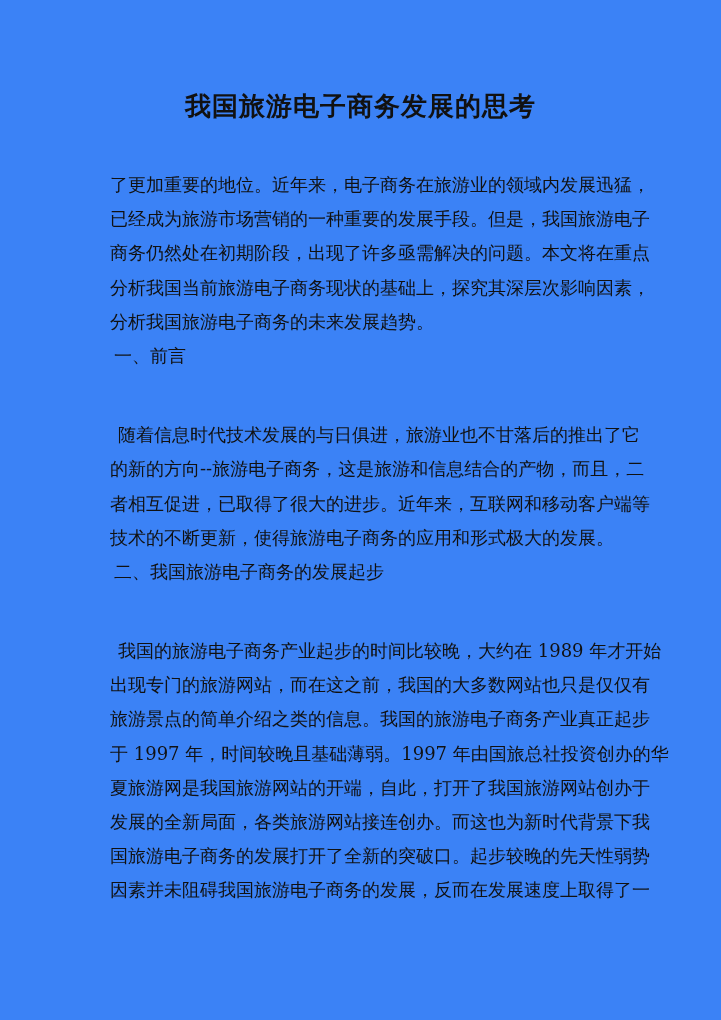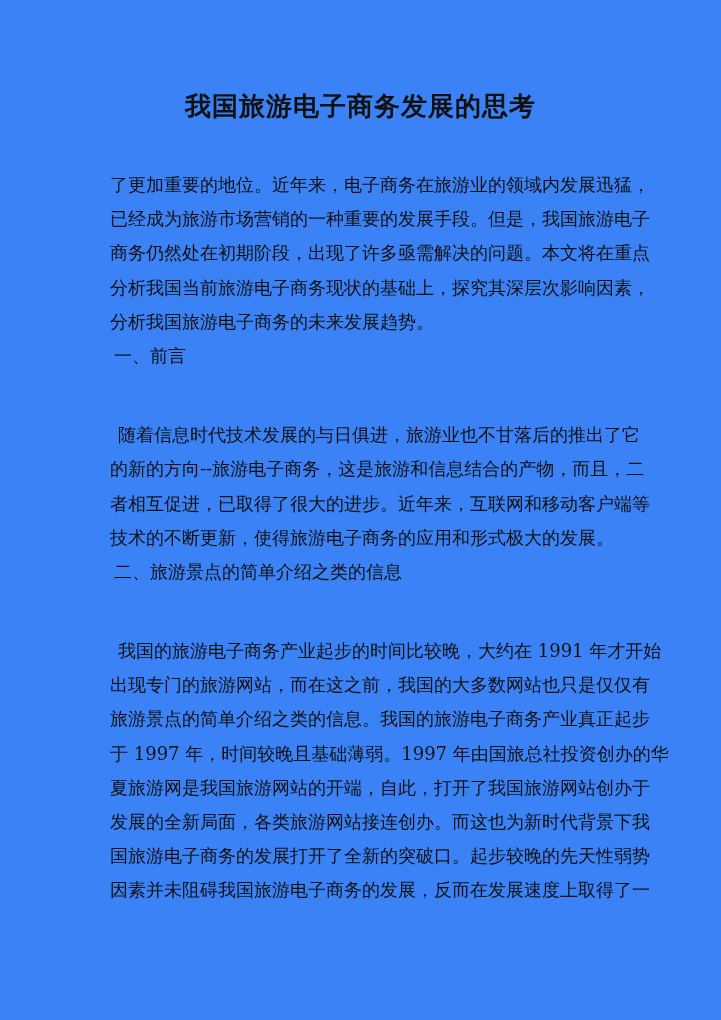--- a/index.html
+++ b/index.html
@@ -78,22 +78,22 @@
 
     <div>
       <div class="line heading">一、前言</div>
       <div class="line indent-small">随着信息时代技术发展的与日俱进，旅游业也不甘落后的推出了它</div>
       <div class="line">的新的方向--旅游电子商务，这是旅游和信息结合的产物，而且，二</div>
       <div class="line">者相互促进，已取得了很大的进步。近年来，互联网和移动客户端等</div>
       <div class="line last">技术的不断更新，使得旅游电子商务的应用和形式极大的发展。</div>
     </div>
 
     <div>
-      <div class="line heading">二、旅游景点的简单介绍之类的信息</div>
-      <div class="line indent-small">我国的旅游电子商务产业起步的时间比较晚，大约在 1991 年才开始</div>
+      <div class="line heading">二、我国旅游电子商务的发展起步</div>
+      <div class="line indent-small">我国的旅游电子商务产业起步的时间比较晚，大约在 1989 年才开始</div>
       <div class="line">出现专门的旅游网站，而在这之前，我国的大多数网站也只是仅仅有</div>
       <div class="line">旅游景点的简单介绍之类的信息。我国的旅游电子商务产业真正起步</div>
       <div class="line">于 1997 年，时间较晚且基础薄弱。1997 年由国旅总社投资创办的华</div>
       <div class="line">夏旅游网是我国旅游网站的开端，自此，打开了我国旅游网站创办于</div>
       <div class="line">发展的全新局面，各类旅游网站接连创办。而这也为新时代背景下我</div>
       <div class="line">国旅游电子商务的发展打开了全新的突破口。起步较晚的先天性弱势</div>
       <div class="line">因素并未阻碍我国旅游电子商务的发展，反而在发展速度上取得了一</div>
     </div>
   </div>
 </div>

